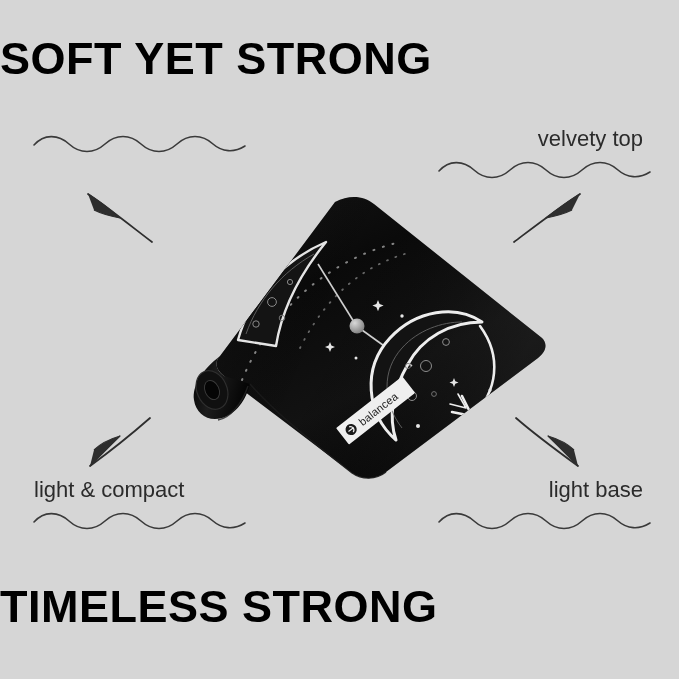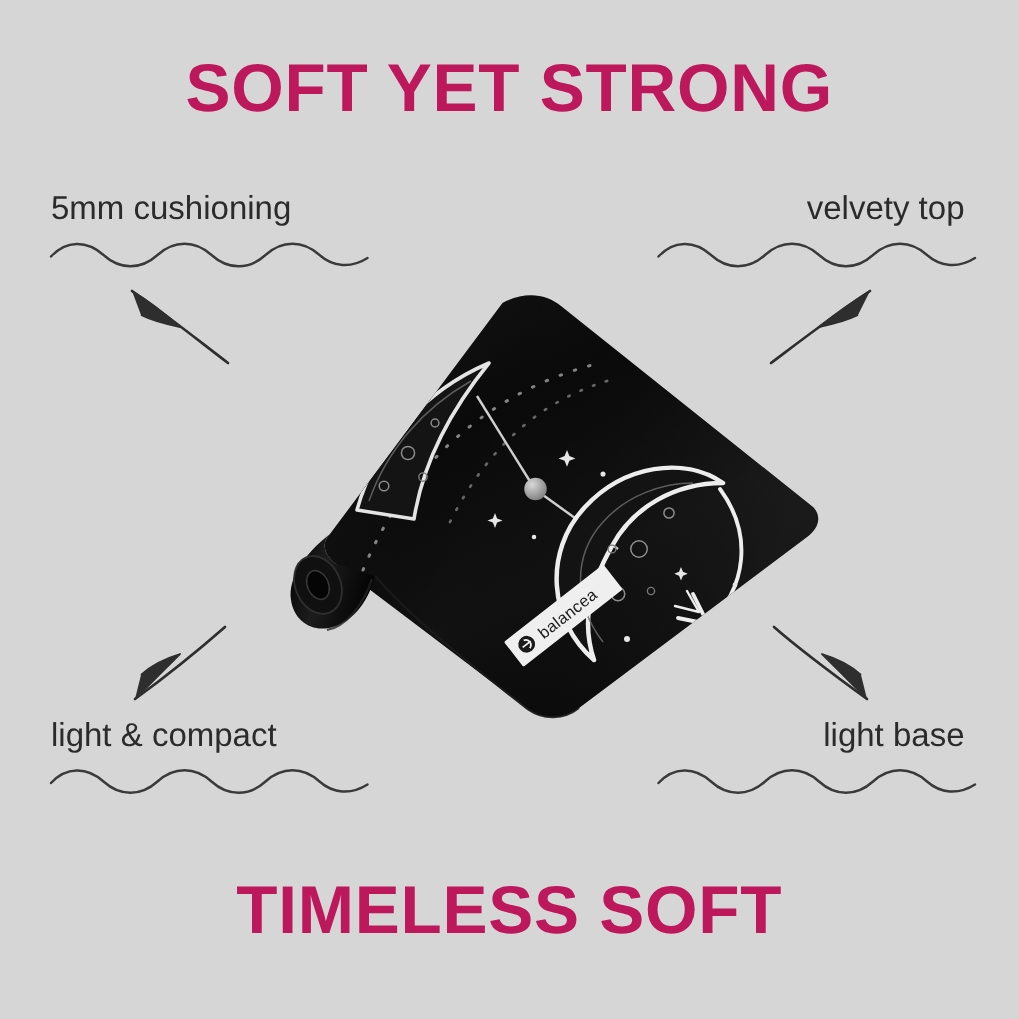--- a/index.html
+++ b/index.html
@@ -18,22 +18,22 @@
     width: 679px;
     height: 679px;
     background: #d6d6d6;
   }
 
   
   .heading {
     position: absolute;
     left: 0;
     width: 679px;
-    text-align: center;
-    color: #be185d;
+    text-align: left;
+    color: #000000;
     font-family: "Liberation Sans", sans-serif;
     font-weight: bold;
     letter-spacing: 0.5px;
     white-space: nowrap;
   }
   #heading-top {
     top: 33px;
     font-size: 45px;
     line-height: 52px;
   }
@@ -90,21 +90,20 @@
   #product svg { display: block; }
 </style>
 </head>
 <body>
 
 <div id="infographic">
 
   <div class="heading" id="heading-top">SOFT YET STRONG</div>
 
   <div class="feature left" id="feature-cushioning">
-    <div class="feature-label">5mm cushioning</div>
     <svg class="feature-wave" width="218" height="22" viewBox="0 0 218 22">
       <path d="M2,13 C12,2 26,2 37,12 C48,22 62,22 73,12 C84,2 98,2 109,12 C120,22 134,22 145,12 C156,2 170,2 181,12 C190,20 202,21 213,14" fill="none" stroke="#3a3a3a" stroke-width="1.6" stroke-linecap="round"></path>
     </svg>
   </div>
 
   <div class="feature left" id="feature-compact">
     <div class="feature-label">light &amp; compact</div>
     <svg class="feature-wave" width="218" height="22" viewBox="0 0 218 22">
       <path d="M2,13 C12,2 26,2 37,12 C48,22 62,22 73,12 C84,2 98,2 109,12 C120,22 134,22 145,12 C156,2 170,2 181,12 C190,20 202,21 213,14" fill="none" stroke="#3a3a3a" stroke-width="1.6" stroke-linecap="round"></path>
     </svg>
@@ -249,15 +248,15 @@
                  C86,224 96,210 100,194 L74,186 C66,180 64,172 70,166 Z" fill="url(#rollGrad)"></path>
         <ellipse cx="62" cy="200" rx="15" ry="20" transform="rotate(-24 62 200)" fill="#101010" stroke="#2e2e2e" stroke-width="1.2"></ellipse>
         <ellipse cx="62" cy="200" rx="7" ry="10" transform="rotate(-24 62 200)" fill="#050505" stroke="#3a3a3a" stroke-width="1"></ellipse>
         <path d="M98,196 C92,214 80,228 68,230" fill="none" stroke="#262626" stroke-width="1.4" opacity="0.8"></path>
       </g>
 
       <path d="M100,194 C128,226 168,256 202,283 C212,290 226,290 236,282" fill="none" stroke="#1c1c1c" stroke-width="1.4" opacity="0.9"></path>
     </svg>
   </div>
 
-  <div class="heading" id="heading-bottom">TIMELESS SOFT</div>
+  <div class="heading" id="heading-bottom">TIMELESS STRONG</div>
 
 </div>
 
 </body></html>

